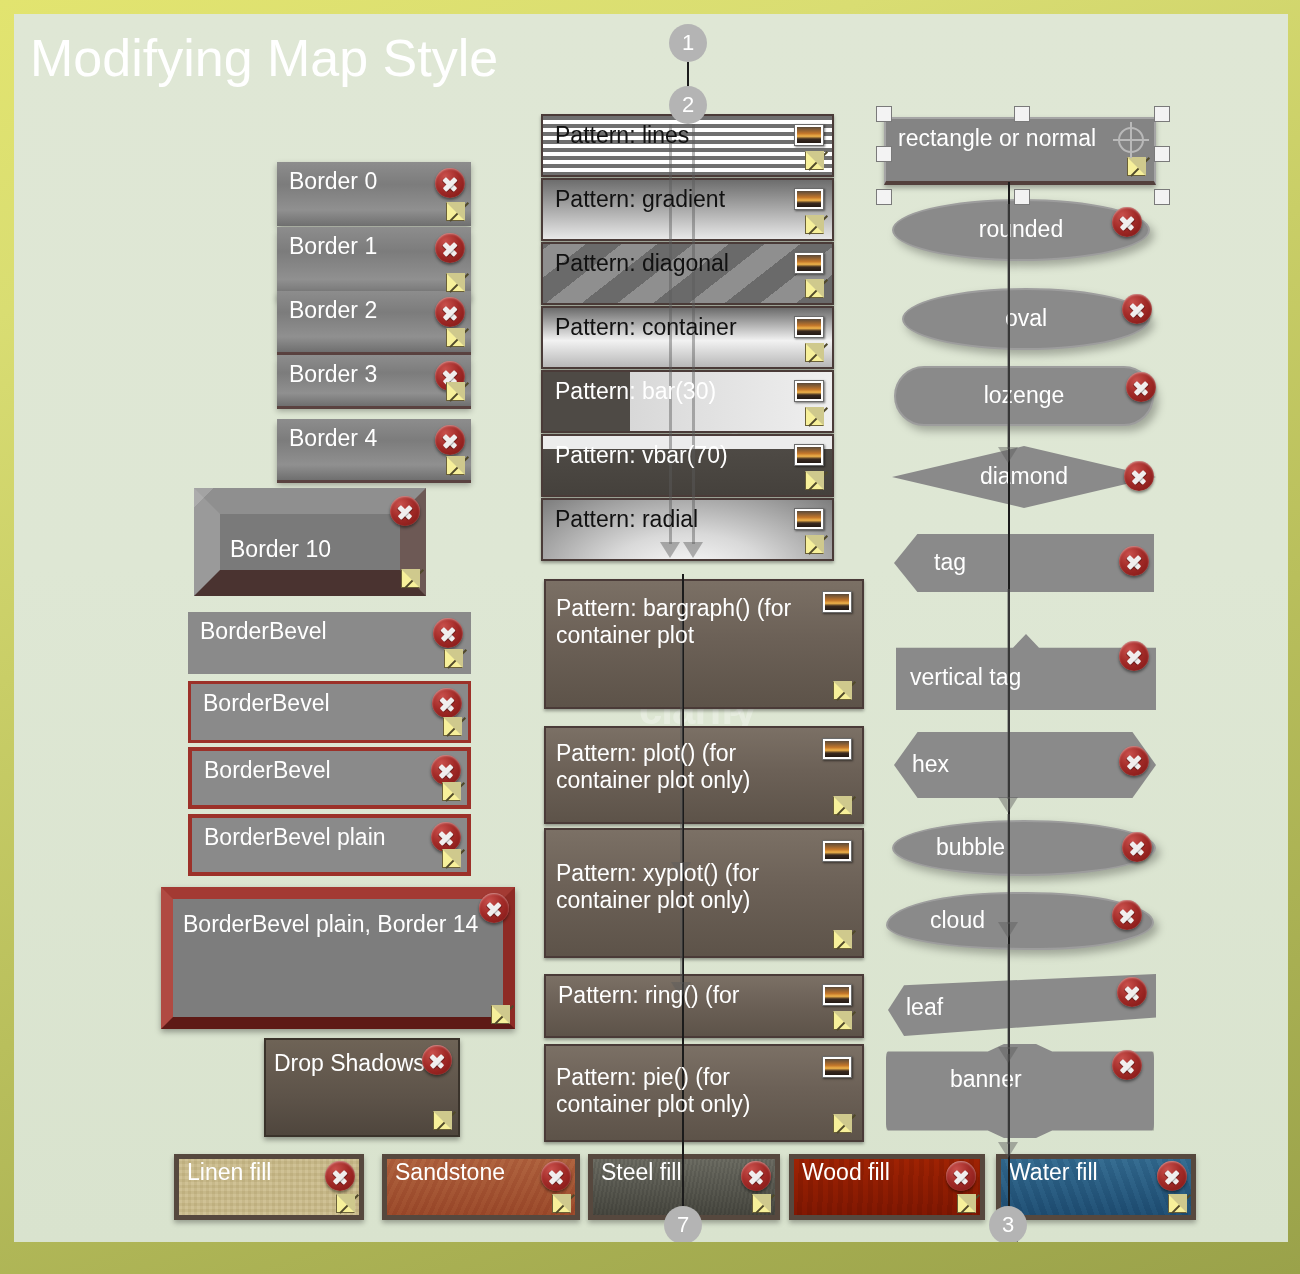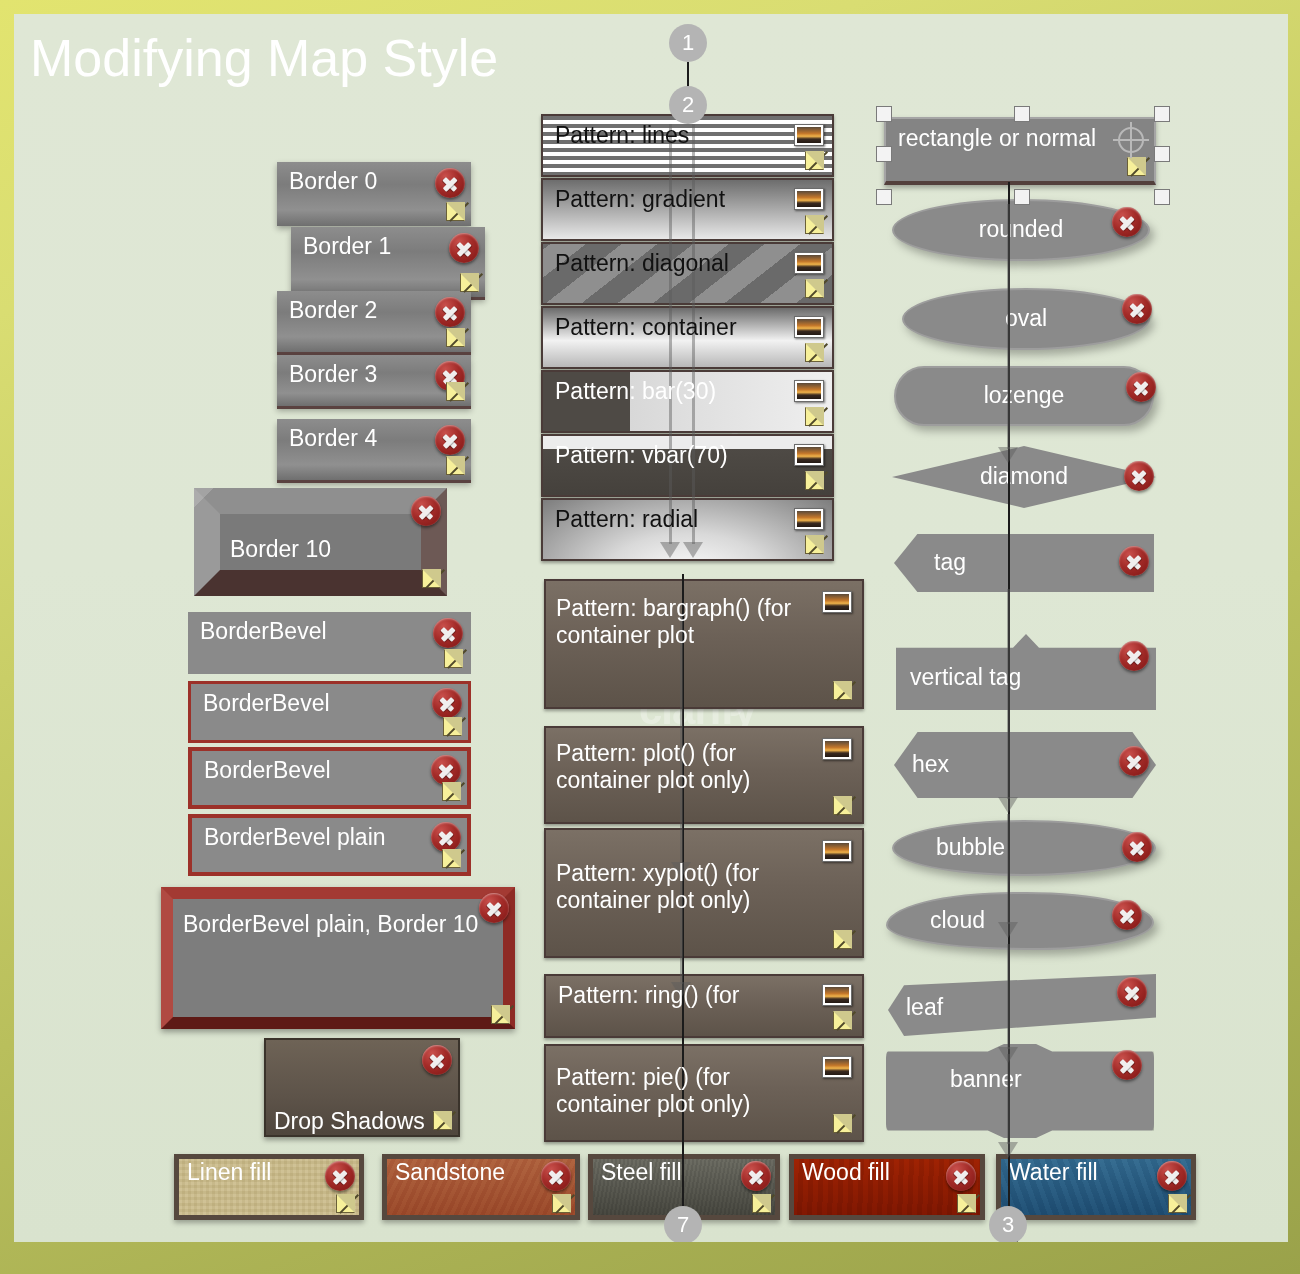--- a/index.html
+++ b/index.html
@@ -107,21 +107,21 @@
       linear-gradient(135deg, rgba(255,255,255,.18) 0 14px, transparent 14px) left top/50% 50% no-repeat;
   }
   .redframe {
     border:12px solid;
     border-color:#a33a33 #8e2b25 #5e1a16 #b04a42;
     background:#7d7d7d;
     box-shadow: 0 3px 6px rgba(0,0,0,.35);
   }
   .redthin { border:3px solid #9c3129; }
   .darkbox { background: linear-gradient(180deg,#6e6356 0%,#5d5349 60%,#4f463d 100%);
-             border:2px solid #3a332b; box-shadow:0 3px 5px rgba(0,0,0,.35);align-items:flex-end; }
+             border:2px solid #3a332b; box-shadow:0 3px 5px rgba(0,0,0,.35); }
 
   
   .pat { border:2px solid #4a3b38; box-shadow:0 2px 3px rgba(0,0,0,.35); color:#111; }
   .pat.dark { color:#fff; }
   .p-lines {
     background: repeating-linear-gradient(180deg,#6f6f6f 0 4px,#ffffff 4px 8px);
   }
   .p-gradient { background: linear-gradient(180deg,#6d6d6d 0%,#e8e8e8 100%); }
   .p-diagonal { background: repeating-linear-gradient(-38deg,#6a6a6a 0 22px,#8f8f8f 22px 44px); }
   .p-cylinder { background: linear-gradient(180deg,#6b6b6b 0%,#f2f2f2 55%,#b8b8b8 100%); }
@@ -210,21 +210,21 @@
     <div class="ghost-arrow" style="left:993px;top:1040px;height:90px;"></div>
 
     <div class="node bbox" style="left:263px;top:148px;width:194px;height:64px;box-shadow:0 3px 6px rgba(0,0,0,.3);">
       <span class="lbl boxlbl">Border 0</span>
       <span class="closebtn" style="right:6px;top:6px;"></span>
       <span class="grip" style="right:6px;bottom:5px;">
           <i></i>
         </span>
     </div>
 
-    <div class="node bbox b-sh" style="left:277px;top:213px;width:194px;height:70px;">
+    <div class="node bbox b-sh" style="left:263px;top:213px;width:194px;height:70px;">
       <span class="lbl boxlbl">Border 1</span>
       <span class="closebtn" style="right:6px;top:6px;"></span>
       <span class="grip" style="right:6px;bottom:5px;">
           <i></i>
         </span>
     </div>
 
     <div class="node bbox b-sh" style="left:263px;top:277px;width:194px;height:61px;">
       <span class="lbl boxlbl">Border 2</span>
       <span class="closebtn" style="right:6px;top:6px;"></span>
@@ -242,21 +242,21 @@
     </div>
 
     <div class="node bbox b-sh" style="left:263px;top:405px;width:194px;height:61px;">
       <span class="lbl boxlbl">Border 4</span>
       <span class="closebtn" style="right:6px;top:6px;"></span>
       <span class="grip" style="right:6px;bottom:5px;">
           <i></i>
         </span>
     </div>
 
-    <div class="node border10" style="left:180px;top:474px;width:253px;height:108px;padding:0;">
+    <div class="node border10" style="left:180px;top:474px;width:232px;height:108px;padding:0;">
       <span class="lbl" style="padding:22px 0 0 10px;">Border 10</span>
       <span class="closebtn" style="right:-20px;top:-18px;"></span>
       <span class="grip" style="right:-20px;bottom:-18px;">
           <i></i>
         </span>
     </div>
 
     <div class="node" style="left:174px;top:598px;width:283px;height:62px;background:#8a8a8a;">
       <span class="lbl boxlbl">BorderBevel</span>
       <span class="closebtn" style="right:8px;top:6px;"></span>
@@ -283,21 +283,21 @@
 
     <div class="node redthin" style="left:174px;top:800px;width:283px;height:62px;background:#8a8a8a;border-width:4px;">
       <span class="lbl boxlbl">BorderBevel plain</span>
       <span class="closebtn" style="right:6px;top:4px;"></span>
       <span class="grip" style="right:6px;bottom:4px;">
           <i></i>
         </span>
     </div>
 
     <div class="node redframe" style="left:147px;top:873px;width:354px;height:142px;">
-      <span class="lbl" style="padding:12px 0 0 10px;">BorderBevel plain, Border 10</span>
+      <span class="lbl" style="padding:12px 0 0 10px;">BorderBevel plain, Border 14</span>
       <span class="closebtn" style="right:-6px;top:-6px;"></span>
       <span class="grip" style="right:-7px;bottom:-7px;">
           <i></i>
         </span>
     </div>
 
     <div class="node darkbox" style="left:250px;top:1024px;width:196px;height:99px;">
       <span class="lbl" style="padding:10px 0 0 8px;">Drop Shadows</span>
       <span class="closebtn" style="right:6px;top:5px;"></span>
       <span class="grip" style="right:6px;bottom:5px;">

